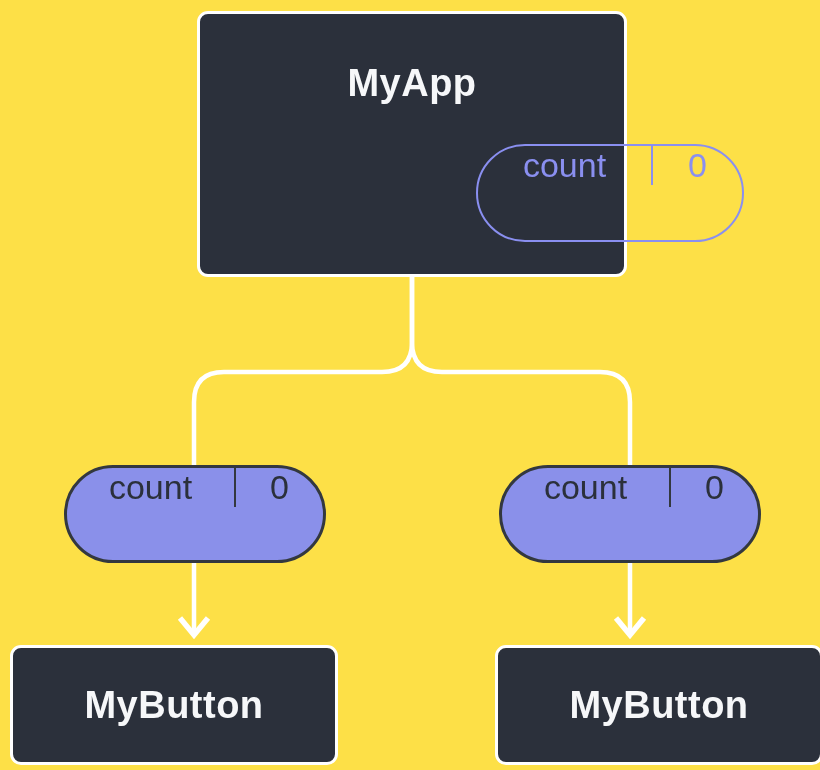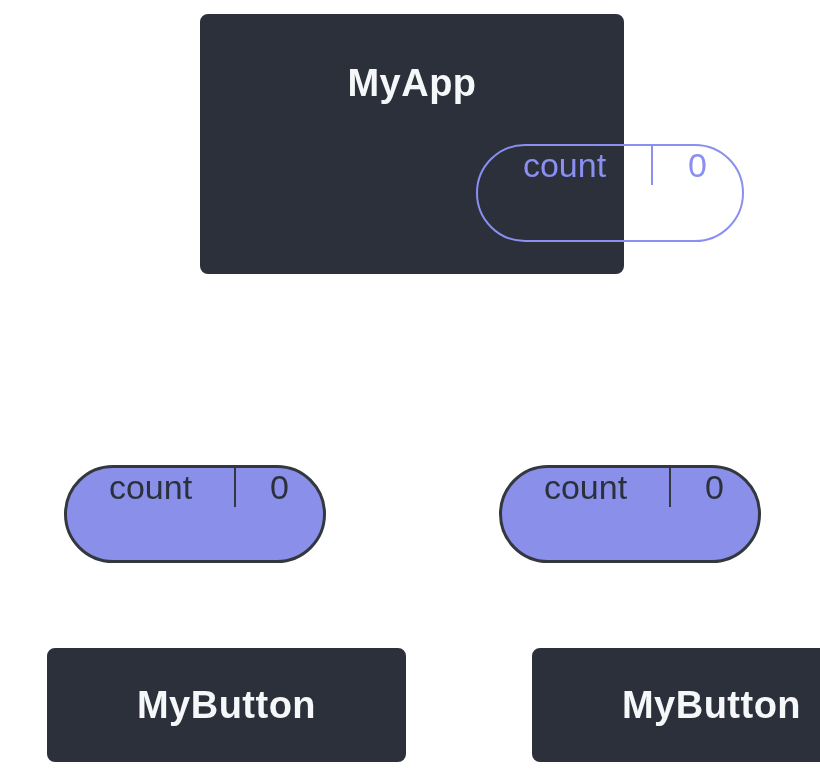--- a/index.html
+++ b/index.html
@@ -5,21 +5,21 @@
   html, body {
     margin: 0;
     padding: 0;
     background: #000000;
     font-family: "Liberation Sans", sans-serif;
   }
   .stage {
     position: relative;
     width: 820px;
     height: 770px;
-    background: #ffffff;
+    background: #fde047;
     overflow: hidden;
   }
   .connectors {
     position: absolute;
     left: 0; top: 0;
     width: 820px; height: 770px;
     z-index: 1;
   }
   .component-box {
     position: absolute;
@@ -28,25 +28,24 @@
     border: 3.5px solid #FFFFFF;
     border-radius: 11px;
     z-index: 2;
   }
   .root-box {
     left: 197px; top: 11px;
     width: 430px; height: 266px;
   }
   .child-box {
     top: 645px;
-    width: 365px; height: 120px;
+    width: 328px; height: 120px;
     display: flex;
     align-items: center;
     justify-content: center;
-    margin-left: 34px;
   }
   .child-box.left  { left: 10px; }
   .child-box.right { left: 495px; }
   .component-title {
     color: #F6F7F9;
     font-size: 38px;
     font-weight: 600;
     letter-spacing: 0.5px;
     white-space: nowrap;
   }

